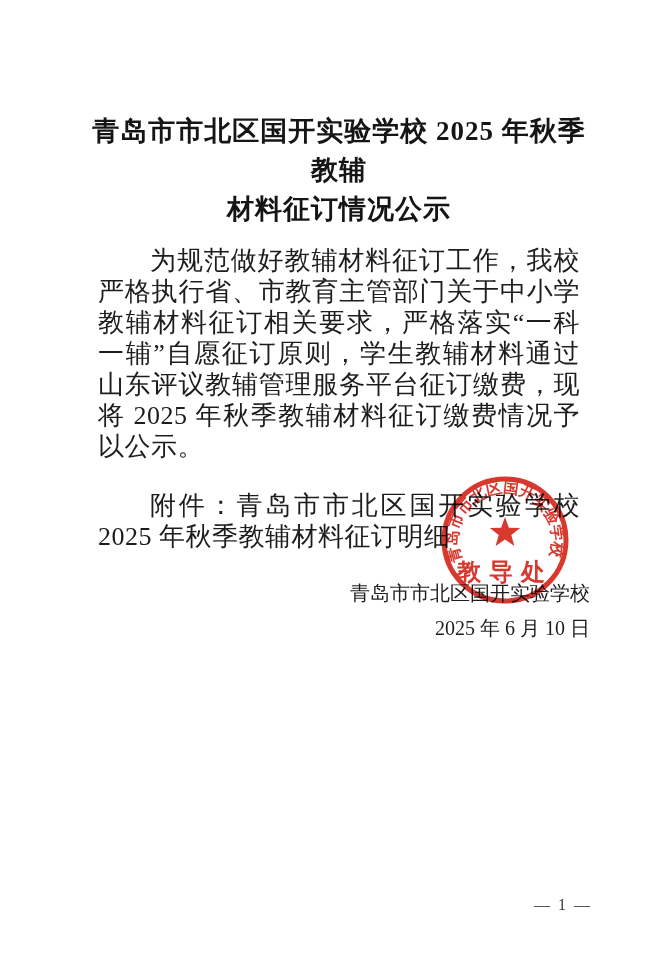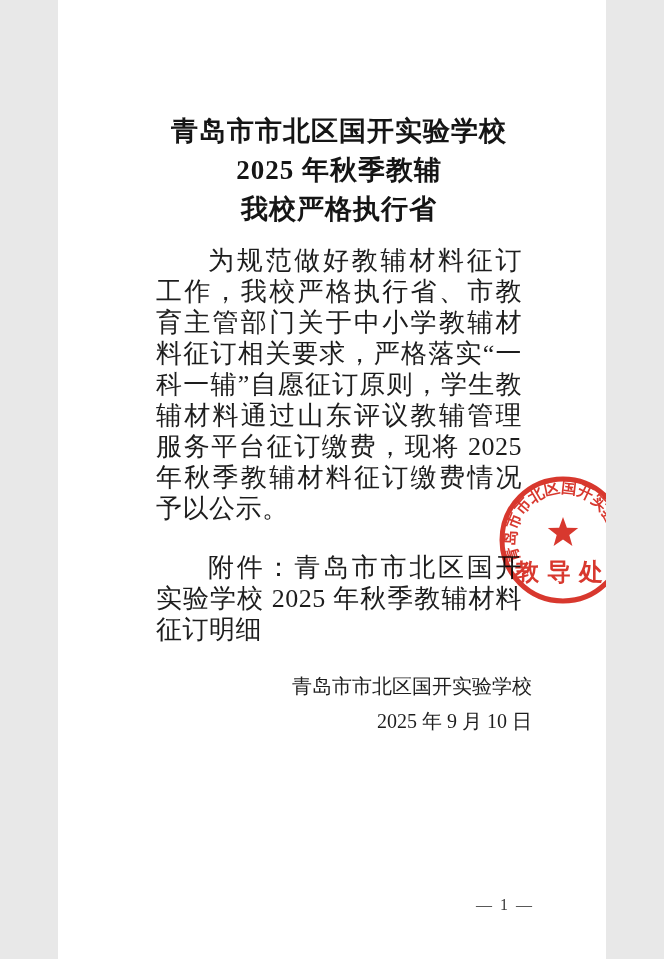--- a/index.html
+++ b/index.html
@@ -1,19 +1,19 @@
 <!DOCTYPE html>
 <html><head>
 <meta charset="utf-8">
 <style>
   * { box-sizing: border-box; }
   html, body { margin: 0; padding: 0; background: #e8e8e8; }
   .page {
     position: relative;
-    width: 548px;
+    width: 664px;
     height: 959px;
     margin: 0 auto;
     background: #ffffff;
     font-family: "Liberation Serif", serif;
     color: #1d1d1d;
     overflow: hidden;
   }
   .content {
     padding: 112px 72px 0 86px;
   }
@@ -67,31 +67,31 @@
 </style>
 </head>
 <body>
 
 <div class="page">
 
   <div class="content">
 
     <h1 class="doc-title">
       <span>青岛市市北区国开实验学校 2025 年秋季教辅</span>
-      <span>我校严格执行省</span>
+      <span>材料征订情况公示</span>
     </h1>
 
     <p class="body-text">为规范做好教辅材料征订工作，我校严格执行省、市教育主管部门关于中小学教辅材料征订相关要求，严格落实“一科一辅”自愿征订原则，学生教辅材料通过山东评议教辅管理服务平台征订缴费，现将 2025 年秋季教辅材料征订缴费情况予以公示。</p>
 
 
     <p class="body-text attachment">附件：青岛市市北区国开实验学校 2025 年秋季教辅材料征订明细</p>
 
     <div class="signature-block">
       <div>青岛市市北区国开实验学校</div>
-      <div>2025 年 9 月 10 日</div>
+      <div>2025 年 6 月 10 日</div>
     </div>
 
   </div>
 
   <svg class="seal" viewBox="0 0 132 132" aria-hidden="true">
     <defs>
       <path id="seal-arc" d="M 23.0 86.5 A 47.5 47.5 0 1 1 109.0 86.5" fill="none"></path>
     </defs>
     <circle cx="66" cy="66" r="61" fill="none" stroke="#d5281e" stroke-width="5"></circle>
     <text font-size="16" font-weight="bold" fill="#d5281e" font-family="Liberation Serif, serif">

